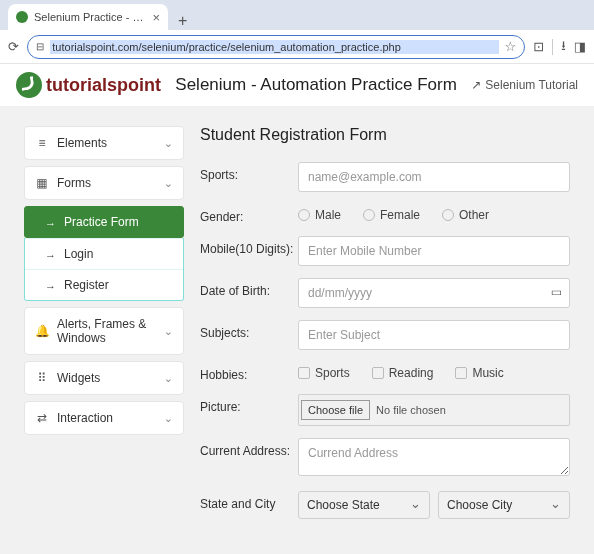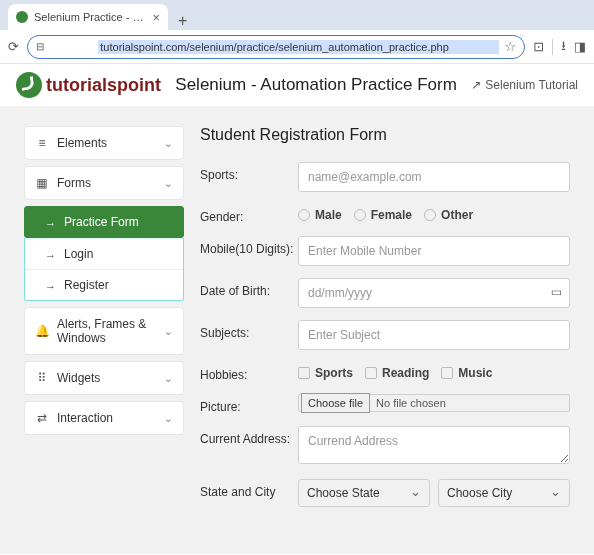--- a/index.html
+++ b/index.html
@@ -9,21 +9,21 @@
 .tab { background: #fff; border-radius: 8px 8px 0 0; height: 26px; display: flex; align-items: center; padding: 0 8px; gap: 6px; font-size: 11px; max-width: 160px; }
 .favicon { width: 12px; height: 12px; background: #3a8739; border-radius: 50%; display: inline-block; }
 .tab-title { white-space: nowrap; overflow: hidden; text-overflow: ellipsis; flex: 1; color: #444; }
 .tab-close { font-size: 13px; color: #666; cursor: pointer; }
 .new-tab { color: #555; font-size: 16px; padding: 0 10px; cursor: pointer; }
 
 .toolbar { display: flex; align-items: center; height: 34px; padding: 0 8px; gap: 8px; border-bottom: 1px solid #e5e5e5; }
 .reload { font-size: 13px; color: #555; cursor: pointer; }
 .addr { flex: 1; border: 1px solid #4477cc; border-radius: 14px; height: 24px; display: flex; align-items: center; padding: 0 8px; gap: 6px; }
 .addr-icon { font-size: 10px; color: #555; }
-.addr-url { flex: 1; font-size: 11px; color: #333; background: #cfe0ff; padding: 1px 2px; margin-left: 48px; }
+.addr-url { flex: 1; font-size: 11px; color: #333; background: #cfe0ff; padding: 1px 2px; }
 .star { font-size: 13px; color: #666; }
 .tool-icon { font-size: 13px; color: #555; cursor: pointer; }
 .divider { width: 1px; height: 16px; background: #ccc; }
 
 .page { background: #f1f1f1; min-height: 490px; }
 .header-bar { background: #fff; display: flex; align-items: center; padding: 8px 16px; gap: 12px; }
 .logo { display: flex; align-items: center; gap: 4px; }
 .logo-icon { width: 26px; height: 26px; background: #3a8739; border-radius: 50%; position: relative; }
 .logo-icon::after { content: ""; position: absolute; width: 10px; height: 10px; border: 3px solid #fff; border-top: none; border-left: none; border-radius: 0 0 8px 0; top: 5px; left: 5px; transform: rotate(-10deg); }
 .logo-text { font-size: 18px; font-weight: 500; color: #333; }
@@ -43,27 +43,27 @@
 .sub-group { border: 1px solid #7de0db; border-top: none; border-radius: 0 0 3px 3px; overflow: hidden; }
 .sub-group .sub-item { border: none; border-top: 1px solid #dff5f4; }
 
 .form-area { flex: 1; }
 .form-title { font-size: 16px; font-weight: 500; margin-bottom: 18px; color: #222; }
 .row { display: flex; align-items: flex-start; margin-bottom: 12px; }
 .lbl { width: 98px; font-size: 12px; color: #333; padding-top: 6px; }
 .ctl { flex: 1; }
 .txt { width: 100%; border: 1px solid #d0d0d0; border-radius: 3px; padding: 7px 9px; font-size: 12px; color: #333; }
 .txt::placeholder { color: #999; }
-.radios, .checks { display: flex; gap: 12px; padding-top: 4px; font-weight: bold; }
+.radios, .checks { display: flex; gap: 22px; padding-top: 4px; }
 .radio-opt, .check-opt { display: flex; align-items: center; gap: 5px; font-size: 12px; color: #444; }
 .rad { width: 12px; height: 12px; border: 1.5px solid #bbb; border-radius: 50%; display: inline-block; }
 .chk { width: 12px; height: 12px; border: 1.5px solid #bbb; border-radius: 2px; display: inline-block; }
 .date-wrap { position: relative; }
 .date-ico { position: absolute; right: 8px; top: 7px; font-size: 12px; color: #555; }
-.file-wrap { border: 1px solid #d0d0d0; border-radius: 2px; display: flex; align-items: center; font-size: 11px; height: 18px; }
+.file-wrap { border: 1px solid #d0d0d0; border-radius: 2px; display: flex; align-items: center; font-size: 11px; height: 32px; }
 .file-btn { border: 1px solid #999; background: #f0f0f0; padding: 3px 6px; margin: 2px; font-size: 11px; cursor: pointer; }
 .file-txt { padding-left: 4px; color: #555; }
 textarea.txt { resize: both; height: 38px; }
 .selects { display: flex; gap: 8px; }
 .sel { flex: 1; border: 1px solid #d0d0d0; border-radius: 3px; padding: 6px 8px; font-size: 12px; position: relative; cursor: pointer; }
 .sel::after { content: "⌄"; position: absolute; right: 8px; top: 4px; font-size: 13px; color: #666; }
 </style>
 </head>
 <body>
 

